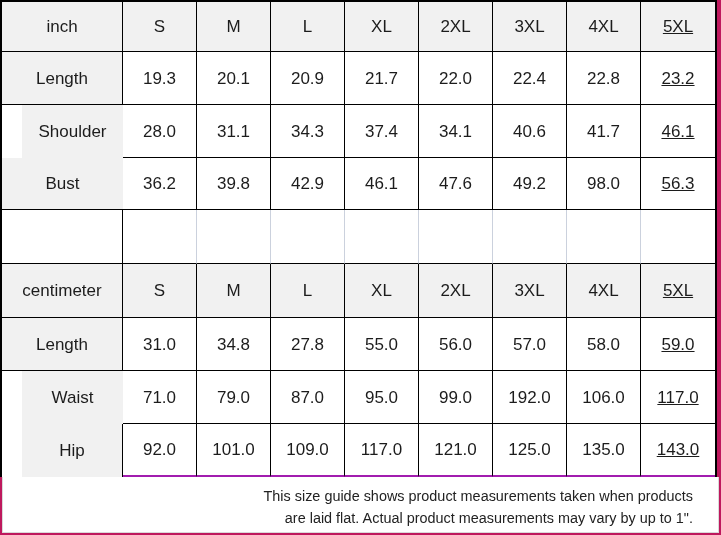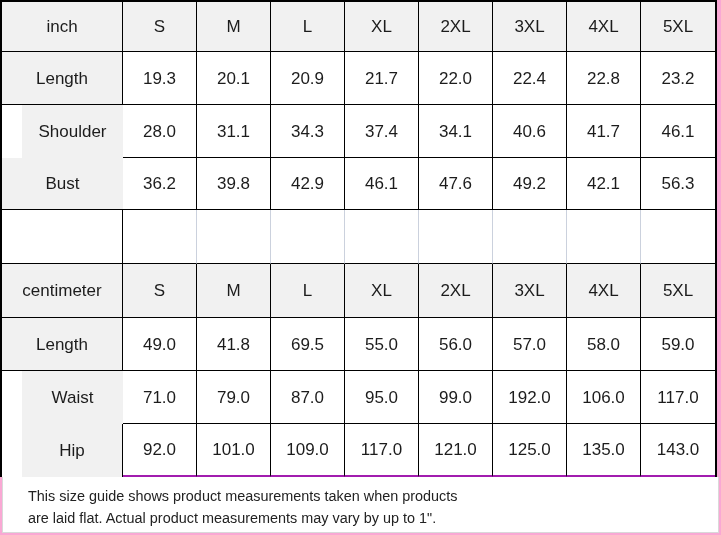--- a/index.html
+++ b/index.html
@@ -1,49 +1,49 @@
 <!DOCTYPE html>
 <html><head>
 <meta charset="utf-8">
 <style>
   html,body{margin:0;padding:0;background:#ffffff;}
   .stage{
     position:relative;width:721px;height:535px;overflow:hidden;
-    background:#f9a8d4;color:#1c1c1c;
+    background:#be185d;color:#1c1c1c;
     font-family:"Liberation Sans","DejaVu Sans",sans-serif;
   }
   .grid{
     position:absolute;left:0;top:0;width:717px;box-sizing:border-box;
     display:grid;
     grid-template-columns:121px repeat(8,74px);
     grid-template-rows:50px 53px 53px 52px 54px 54px 53px 53px 53px;
     border:2px solid #000;border-bottom:none;
     background:#ffffff;
   }
   .tr{display:contents;}
   .c{
     box-sizing:border-box;
     display:flex;align-items:center;justify-content:center;
     font-size:17px;line-height:1;background:#ffffff;
     border-right:1px solid #000;border-bottom:1px solid #000;
     white-space:nowrap;
   }
-  .last{border-right:none;}
+  .last{border-right:none;text-decoration:underline;}
   .hdr,.lbl{background:#f1f1f1;}
   .no-r{border-right:none !important;}
   .no-b{border-bottom:none !important;margin-left:20px;}
   .bot{border-bottom:2px solid #a21caf;}
   
   .blank{border-right:1px solid #cbd1dd;}
   .blank-first{border-right:1px solid #000;}
   .footer{
     position:absolute;left:2px;right:2px;top:477px;bottom:2px;
     box-sizing:border-box;
     border:1px solid #d9d9d9;border-top:none;
-    background:#ffffff;text-align:left;padding-top:8px;
+    background:#ffffff;text-align:right;padding-top:8px;
   }
   .footer .ln{
     display:block;font-size:15.5px;line-height:22px;color:#222;
     transform:scaleX(0.93);transform-origin:50% 50%;white-space:nowrap;
   }
 </style>
 </head>
 <body>
 
 <div class="stage">
@@ -87,21 +87,21 @@
     </div>
 
     <div class="tr">
       <div class="c lbl no-r">Bust</div>
       <div class="c">36.2</div>
       <div class="c">39.8</div>
       <div class="c">42.9</div>
       <div class="c">46.1</div>
       <div class="c">47.6</div>
       <div class="c">49.2</div>
-      <div class="c">42.1</div>
+      <div class="c">98.0</div>
       <div class="c last">56.3</div>
     </div>
 
     <div class="tr">
       <div class="c blank-first"></div>
       <div class="c blank"></div>
       <div class="c blank"></div>
       <div class="c blank"></div>
       <div class="c blank"></div>
       <div class="c blank"></div>
@@ -117,23 +117,23 @@
       <div class="c hdr">L</div>
       <div class="c hdr">XL</div>
       <div class="c hdr">2XL</div>
       <div class="c hdr">3XL</div>
       <div class="c hdr">4XL</div>
       <div class="c hdr last">5XL</div>
     </div>
 
     <div class="tr">
       <div class="c lbl">Length</div>
-      <div class="c">49.0</div>
-      <div class="c">41.8</div>
-      <div class="c">69.5</div>
+      <div class="c">31.0</div>
+      <div class="c">34.8</div>
+      <div class="c">27.8</div>
       <div class="c">55.0</div>
       <div class="c">56.0</div>
       <div class="c">57.0</div>
       <div class="c">58.0</div>
       <div class="c last">59.0</div>
     </div>
 
     <div class="tr">
       <div class="c lbl no-r no-b">Waist</div>
       <div class="c">71.0</div>

